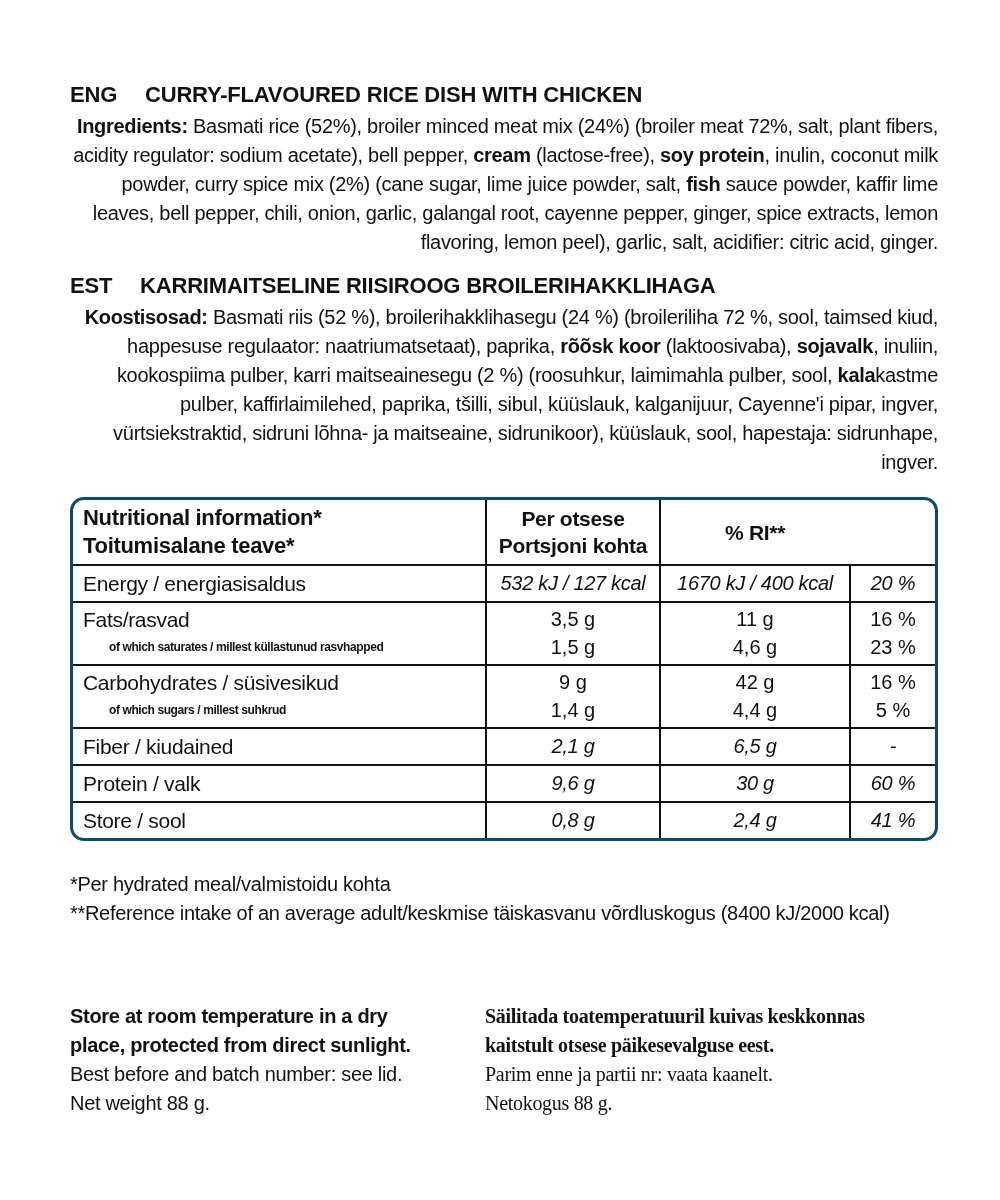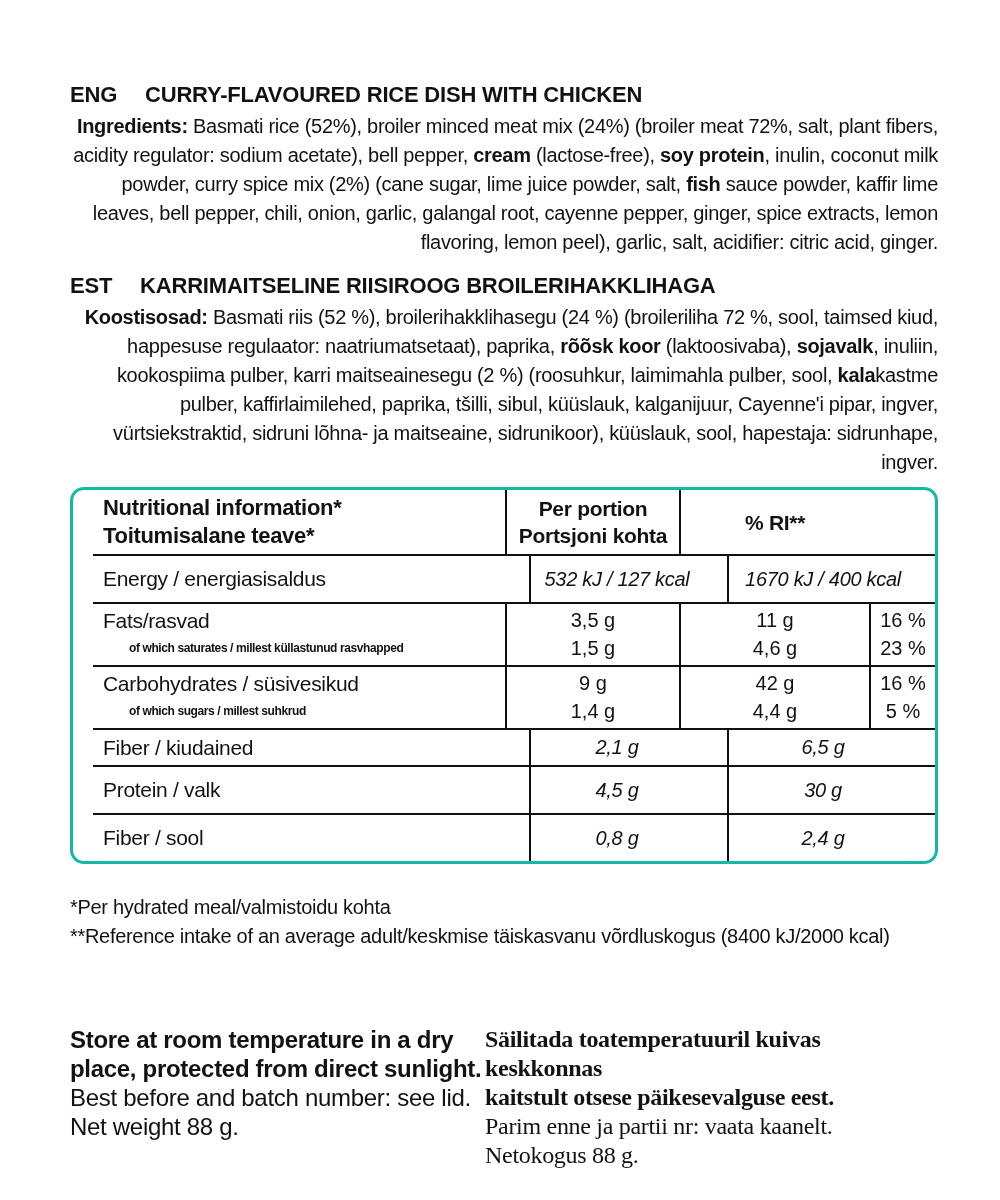--- a/index.html
+++ b/index.html
@@ -20,60 +20,59 @@
   .lang-title { display:inline-block; margin-left:22px; }
 
   
   .ing { font-size:20px; line-height:29px; letter-spacing:-0.3px; margin-top:4px; text-align:right; }
   .ing span.b { font-weight:700; }
 
   .est-section { margin-top:16px; }
 
   
   .ntable {
-    margin-top:10px;
+    margin-top:20px;
     width:868px;
-    border:3px solid #14b8a6;
+    border:3px solid #0c4a6e;
     border-radius:14px;
     overflow:hidden;
-    padding-left:20px;
   }
   .trow { display:grid; grid-template-columns:412px 174px 190px 1fr; }
   .trow + .trow { border-top:2.5px solid #111; }
   .cell { padding:0 8px; }
   .cell + .cell { border-left:2.5px solid #111; }
   .cell.label { padding-left:10px; text-align:left; }
   .cell.val { text-align:center; }
 
   .thead { min-height:64px; align-items:center; }
   .thead .cell { display:flex; flex-direction:column; justify-content:center; min-height:64px; font-weight:700; letter-spacing:-0.3px; }
   .thead .cell.label { font-size:22px; line-height:28px; }
   .thead .cell.val { font-size:21px; line-height:27px; }
 
-  .trow.single { min-height:35px;gap:24px; }
+  .trow.single { min-height:35px; }
   .trow.single .cell { display:flex; align-items:center; min-height:35px; }
   .trow.single .cell.val { justify-content:center;font-style:italic; }
 
   .trow.double .cell { padding-top:2px; padding-bottom:3px; }
   .trow.double .main { font-size:21px; line-height:29px; letter-spacing:-0.3px; }
   .trow.double .sub { font-size:12px; line-height:27px; letter-spacing:-0.4px; padding-left:26px; white-space:nowrap;font-weight:bold; }
   .trow.double .cell.val div { font-size:20px; line-height:29px; }
   .trow.double .cell.val div + div { line-height:27px; }
 
   .row-label { font-size:21px; letter-spacing:-0.3px; }
   .row-val { font-size:20px; letter-spacing:-0.3px; }
 
   
   .footnotes { margin-top:29px; font-size:20px; line-height:29px; letter-spacing:-0.3px; }
 
   
   .storage { margin-top:74px; display:flex; width:868px; }
   .storage .col-left { width:415px; flex:0 0 415px; }
   .storage .col-right { flex:1;font-family:Liberation Serif, serif; }
-  .storage p { font-size:24px; line-height:29px; letter-spacing:-0.3px; }
+  .storage p { font-size:20px; line-height:29px; letter-spacing:-0.3px; }
   .storage p.b { font-weight:700; white-space:pre-line; }
 </style>
 </head>
 <body>
 
 <div class="sheet">
   <div class="content">
 
     <section>
       <div class="lang-head">
@@ -92,21 +91,21 @@
     </section>
 
     <div class="ntable">
 
       <div class="trow thead">
         <div class="cell label">
           <div>Nutritional information*</div>
           <div>Toitumisalane teave*</div>
         </div>
         <div class="cell val">
-          <div>Per portion</div>
+          <div>Per otsese</div>
           <div>Portsjoni kohta</div>
         </div>
         <div class="cell val">
           <div>% RI**</div>
         </div>
       </div>
 
       <div class="trow single">
         <div class="cell label row-label">Energy / energiasisaldus</div>
         <div class="cell val row-val">532 kJ / 127 kcal</div>
@@ -154,27 +153,27 @@
 
       <div class="trow single">
         <div class="cell label row-label">Fiber / kiudained</div>
         <div class="cell val row-val">2,1 g</div>
         <div class="cell val row-val">6,5 g</div>
         <div class="cell val row-val">-</div>
       </div>
 
       <div class="trow single">
         <div class="cell label row-label">Protein / valk</div>
-        <div class="cell val row-val">4,5 g</div>
+        <div class="cell val row-val">9,6 g</div>
         <div class="cell val row-val">30 g</div>
         <div class="cell val row-val">60 %</div>
       </div>
 
       <div class="trow single">
-        <div class="cell label row-label">Fiber / sool</div>
+        <div class="cell label row-label">Store / sool</div>
         <div class="cell val row-val">0,8 g</div>
         <div class="cell val row-val">2,4 g</div>
         <div class="cell val row-val">41 %</div>
       </div>
 
     </div>
 
     <div class="footnotes">
       <p>*Per hydrated meal/valmistoidu kohta</p>
       <p>**Reference intake of an average adult/keskmise täiskasvanu võrdluskogus (8400 kJ/2000 kcal)</p>

